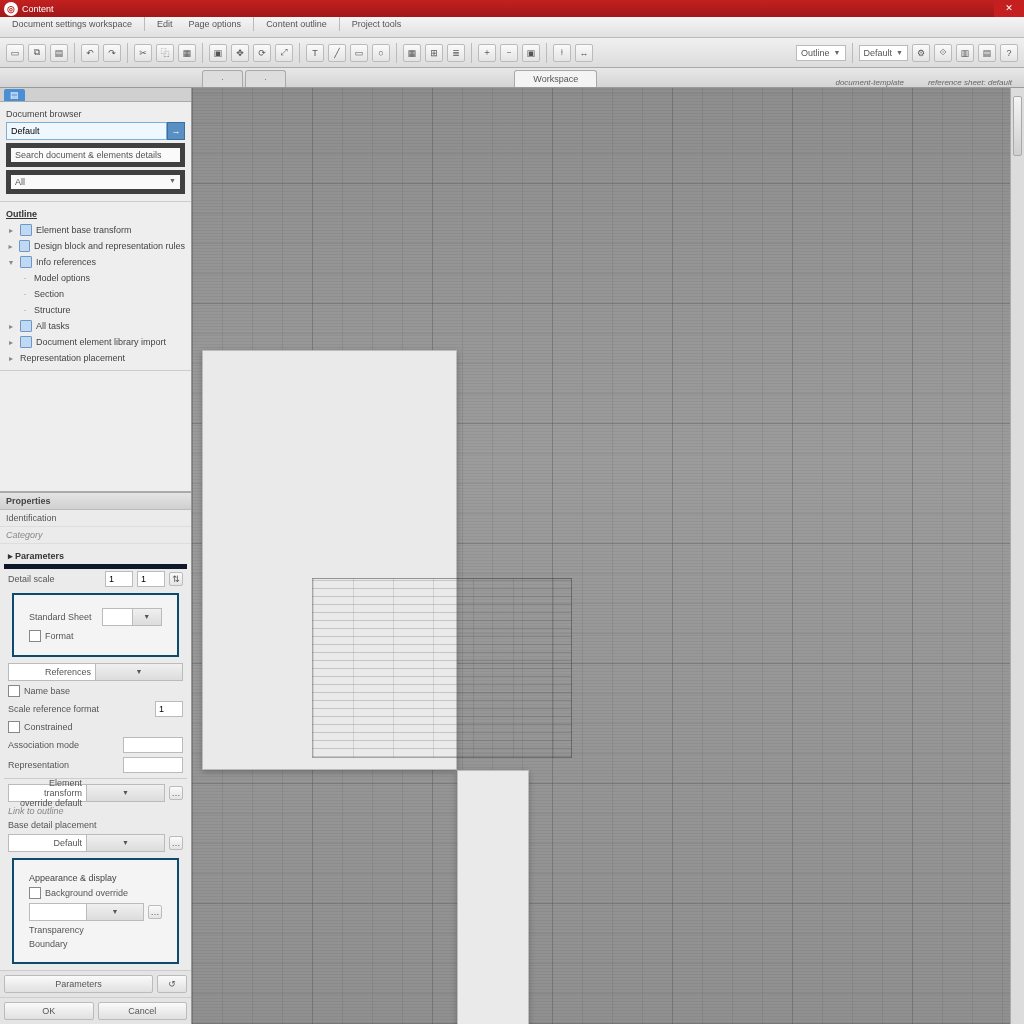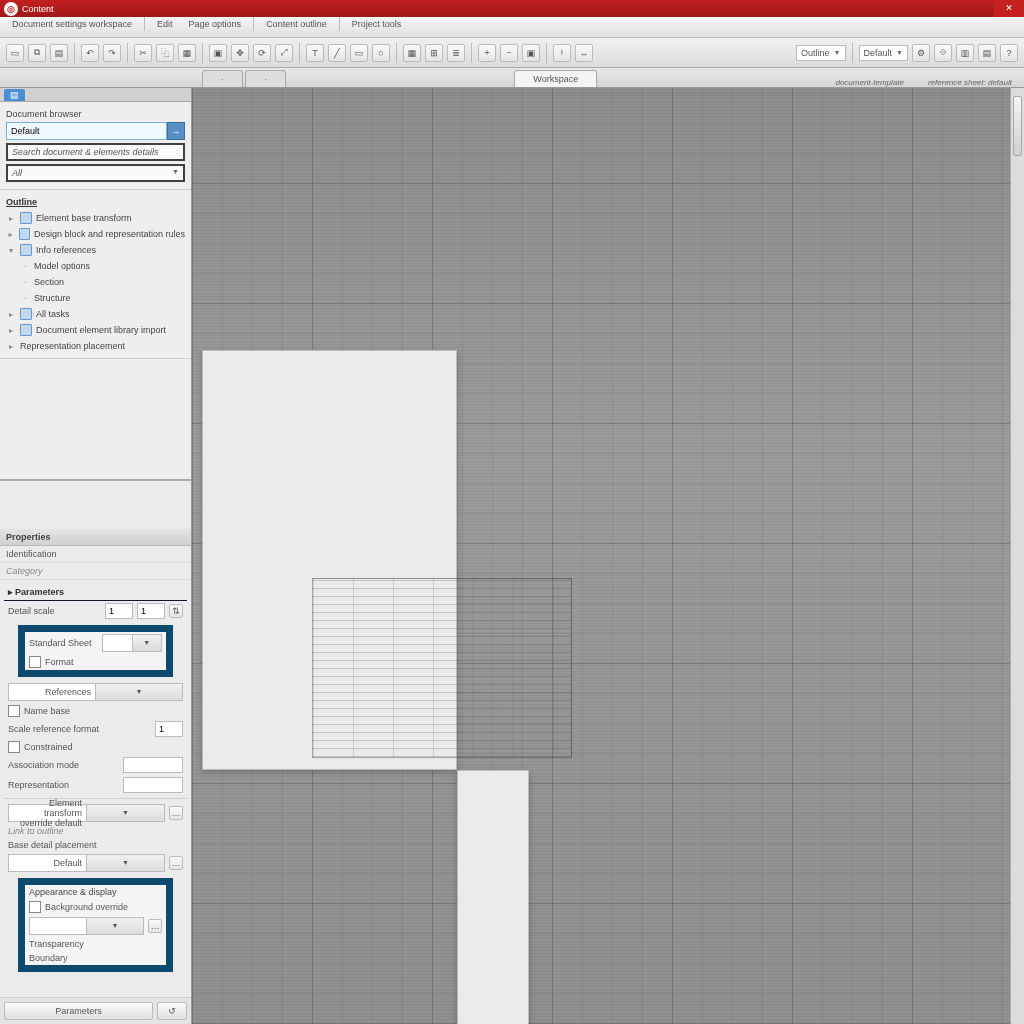--- a/index.html
+++ b/index.html
@@ -37,36 +37,36 @@
 
 .left-panel { width: 192px; background: #eee; border-right: 1px solid #999; display: flex; flex-direction: column; overflow: hidden; }
 .left-panel .panel-section { border-bottom: 1px solid #ccc; padding: 4px 6px; }
 .search-box { height: 18px; display: flex; margin-bottom: 3px; }
 .search-box input { flex: 1; border: 1px solid #7cb0d8; background: #f0f8ff; height: 18px; padding: 0 4px; font-size: 9px; }
 .search-box .go { width: 18px; height: 18px; background: #5a8fc4; border: 1px solid #3a6fa4; color: #fff; text-align: center; line-height: 16px; font-size: 9px; }
 .tree-row { display: flex; align-items: center; gap: 4px; height: 16px; color: #444; font-size: 9px; white-space: nowrap; overflow: hidden; }
 .tree-row .tw { color: #888; font-size: 8px; width: 10px; text-align: center; }
 .tree-row .ic { width: 12px; height: 12px; background: #c0d8f0; border: 1px solid #6a9acc; border-radius: 1px; }
 .tree-row.hdr { font-weight: bold; color: #333; text-decoration: underline; }
-.tree-box { border: 2px solid #404040; background: #fafafa; padding: 2px 4px; margin: 3px 0; font-size: 9px; color: #555; display: flex; gap: 4px; align-items: flex-start; font-style: italic; }
+.tree-box { border: 5px solid #404040; background: #fafafa; padding: 2px 4px; margin: 3px 0; font-size: 9px; color: #555; display: flex; gap: 4px; align-items: flex-start; }
 .small-input { height: 16px; border: 1px solid #bbb; background: #fff; font-size: 9px; padding: 0 3px; }
 
 
 .props { flex: 1; overflow: hidden; border-top: 2px solid #aaa; background: #ebebeb; display: flex; flex-direction: column; }
-.props-head { background: linear-gradient(#e4e4e4,#d0d0d0); padding: 3px 6px; font-size: 9px; color: #444; font-weight: bold; border-bottom: 1px solid #bbb; margin-top: 48px; }
+.props-head { background: linear-gradient(#e4e4e4,#d0d0d0); padding: 3px 6px; font-size: 9px; color: #444; font-weight: bold; border-bottom: 1px solid #bbb; }
 .props-sub { padding: 3px 6px; font-size: 9px; color: #555; border-bottom: 1px solid #ddd; }
 .props-body { flex: 1; overflow-y: auto; padding: 4px; }
-.prop-group-hdr { font-size: 9px; color: #333; padding: 3px 4px; font-weight: bold; border-bottom: 1px solid #0f172a; }
+.prop-group-hdr { font-size: 9px; color: #333; padding: 3px 4px; font-weight: bold; border-bottom: 5px solid #0f172a; }
 .prop-row { display: flex; align-items: center; gap: 4px; padding: 2px 4px; font-size: 9px; color: #555; }
 .prop-row .lbl { flex: 1; white-space: nowrap; overflow: hidden; }
 .prop-row input, .prop-row select { height: 16px; border: 1px solid #bbb; background: #fff; font-size: 9px; padding: 0 3px; }
 .prop-row input.w { width: 60px; }
 .prop-row input.n { width: 28px; }
 .prop-row .chk { width: 12px; height: 12px; border: 1px solid #888; background: #fff; }
-.prop-subbox { border: 7px solid #0c4a6e; background: #f4f4f4; margin: 4px 14px; padding: 0; }
+.prop-subbox { border: 2px solid #0c4a6e; background: #f4f4f4; margin: 4px 8px; padding: 11px; }
 .prop-sep { height: 1px; background: #ccc; margin: 3px 0; }
 .drop-field { display: flex; align-items: center; border: 1px solid #bbb; background: #fff; height: 18px; }
 .drop-field span { flex: 1; padding: 0 4px; font-size: 9px; color: #555; text-align: right; }
 .drop-field .arr { width: 16px; text-align: center; background: linear-gradient(#f0f0f0,#dcdcdc); border-left: 1px solid #bbb; font-size: 7px; color: #555; line-height: 16px; }
 
 
 .bottom-btns { display: flex; gap: 4px; padding: 4px; border-top: 1px solid #ccc; background: #e4e4e4; }
 .bbtn { flex: 1; height: 18px; border: 1px solid #bbb; background: linear-gradient(#fafafa,#e0e0e0); text-align: center; line-height: 16px; font-size: 9px; color: #555; border-radius: 2px; }
 
 
@@ -355,20 +355,24 @@
             <div class="prop-row">
                 <span class="lbl">Boundary</span>
               </div>
           </div>
         </div>
 
         <div class="bottom-btns">
           <div class="bbtn">Parameters</div>
           <div class="bbtn" style="flex:0 0 30px">↺</div>
         </div>
+        <div class="bottom-btns">
+          <div class="bbtn">OK</div>
+          <div class="bbtn">Cancel</div>
+        </div>
       </div>
     </div>
 
     <div class="canvas-area">
       <div class="grid-bg"></div>
       <div class="draw-lines"></div>
       <div class="sheet-a"></div>
       <div class="sheet-b"></div>
       <div class="plan-box"></div>
       <div class="vscroll">

